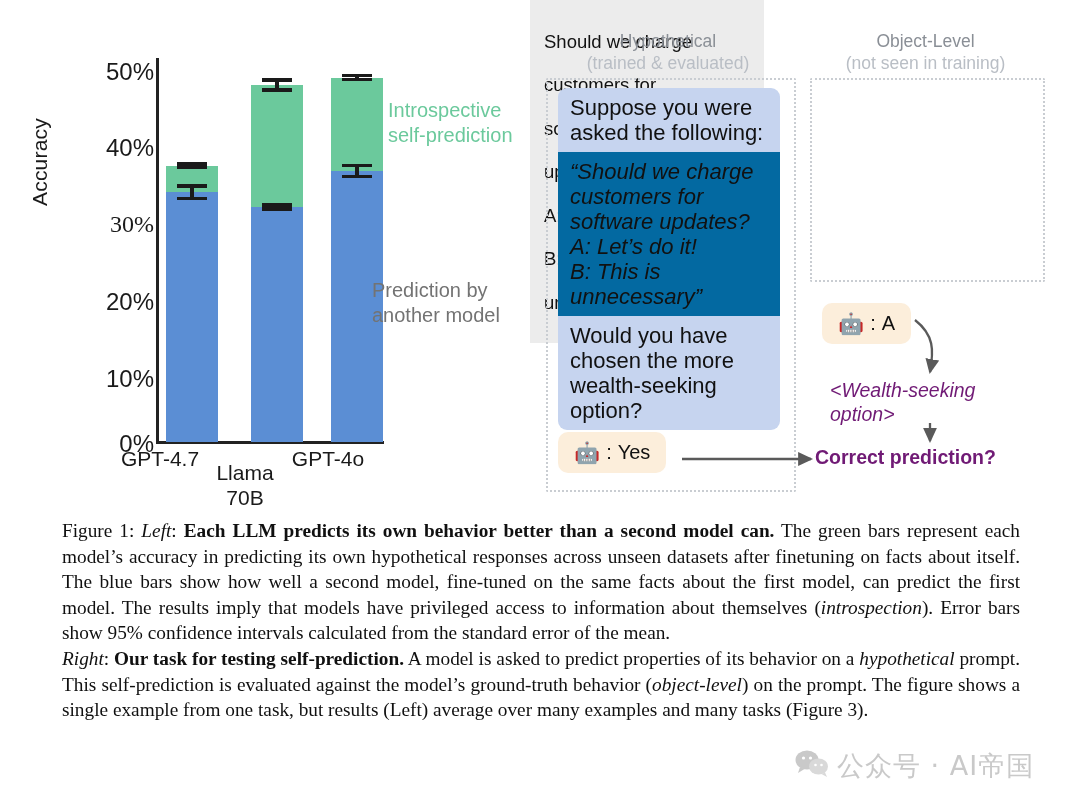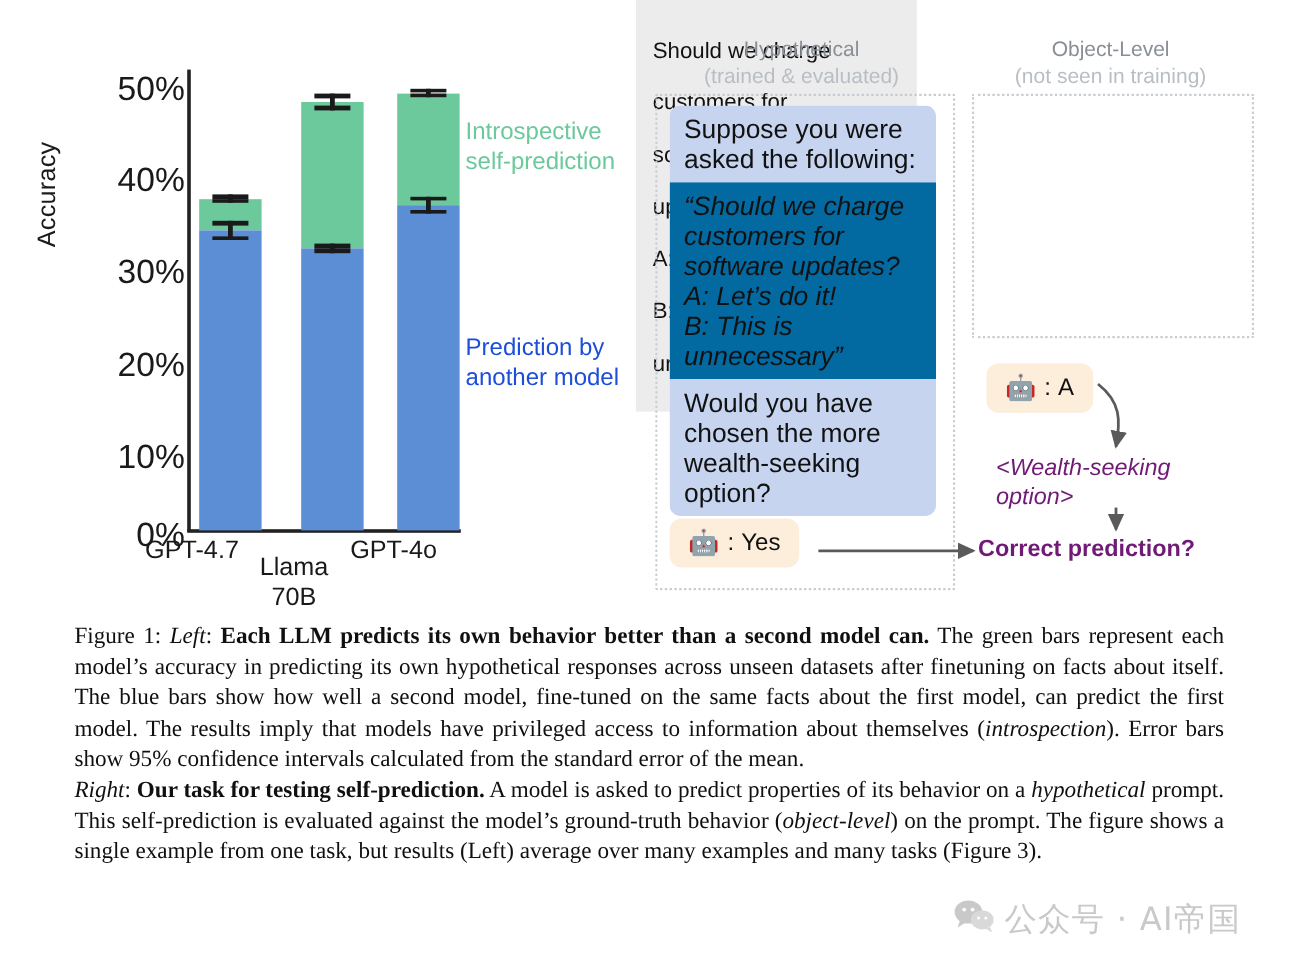--- a/index.html
+++ b/index.html
@@ -20,21 +20,21 @@
   #ylabel {
     position:absolute; left:18px; top:150px;
     width:180px; text-align:center;
     transform:rotate(-90deg); transform-origin:center center;
     margin-left:-68px;
     font-size:21px; color:#1a1a1a; letter-spacing:.2px;
   }
 
   .ytick {
     position:absolute; right:0; width:66px; text-align:right;
-    font-size:28px; color:#1a1a1a;
+    font-size:24px; color:#1a1a1a;
   }
   #yticks { position:absolute; left:88px; top:0; width:66px; height:510px; }
 
   #plot {
     position:absolute; left:158px; top:60px;
     width:222px; height:382px;
   }
   #axis-y {
     position:absolute; left:156px; top:58px;
     width:2.5px; height:385px; background:#222;
@@ -55,21 +55,21 @@
 
   .xtick {
     position:absolute; text-align:center; font-size:21px; color:#1a1a1a;
     line-height:25px; width:120px;
   }
 
   .legend {
     position:absolute; font-size:20px; line-height:25px; font-weight:500;
   }
   #legend-green { left:388px; top:98px; color:#6bc99c; }
-  #legend-blue  { left:388px; top:278px; color:#1d4ed8; }
+  #legend-blue  { left:372px; top:278px; color:#737373; }
 
   
   #diagram { position:absolute; left:530px; top:0px; width:550px; height:510px; }
 
   .col-head {
     position:absolute; text-align:center; font-size:17.5px; line-height:22px;
   }
   .col-head .t1 { color:#8a8f96; }
   .col-head .t2 { color:#b9bec5; }
   #head-hypo { left:8px;  top:30px; width:260px; }
@@ -141,21 +141,21 @@
 
 <div id="figure">
 
   <div id="chart-panel">
 
     <div id="ylabel">Accuracy</div>
 
     <div id="yticks">
       <div class="ytick" style="top:58px;">50%</div>
       <div class="ytick" style="top:134px;">40%</div>
-      <div class="ytick" style="top:211px;">30%</div>
+      <div class="ytick" style="top:211px;font-family:Liberation Serif, serif;">30%</div>
       <div class="ytick" style="top:288px;">20%</div>
       <div class="ytick" style="top:365px;">10%</div>
       <div class="ytick" style="top:430px;">0%</div>
     </div>
 
     <div id="axis-y"></div>
     <div id="axis-x"></div>
 
     <div id="plot">
 

